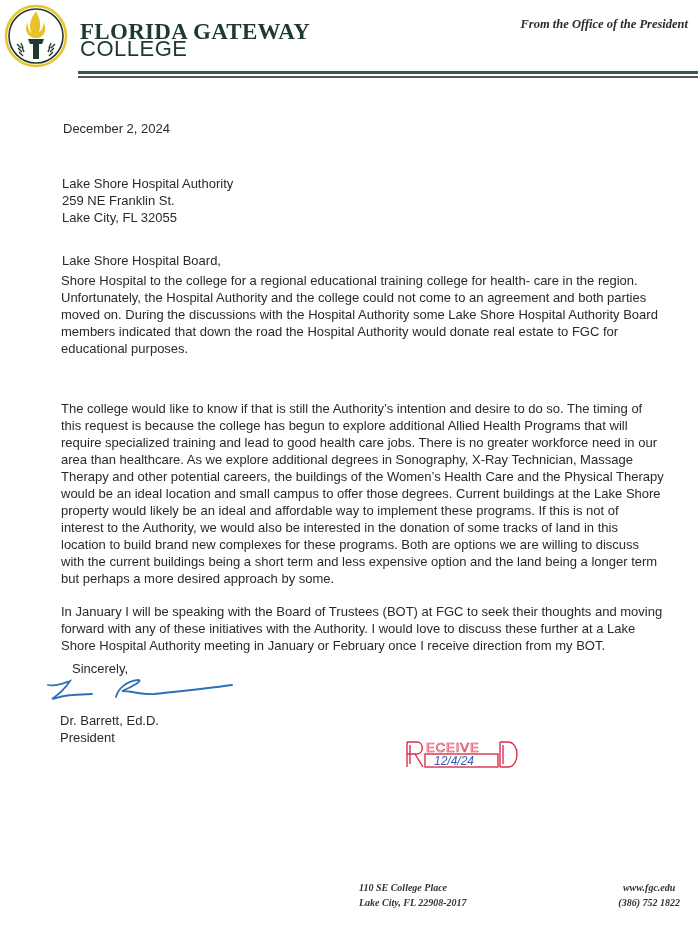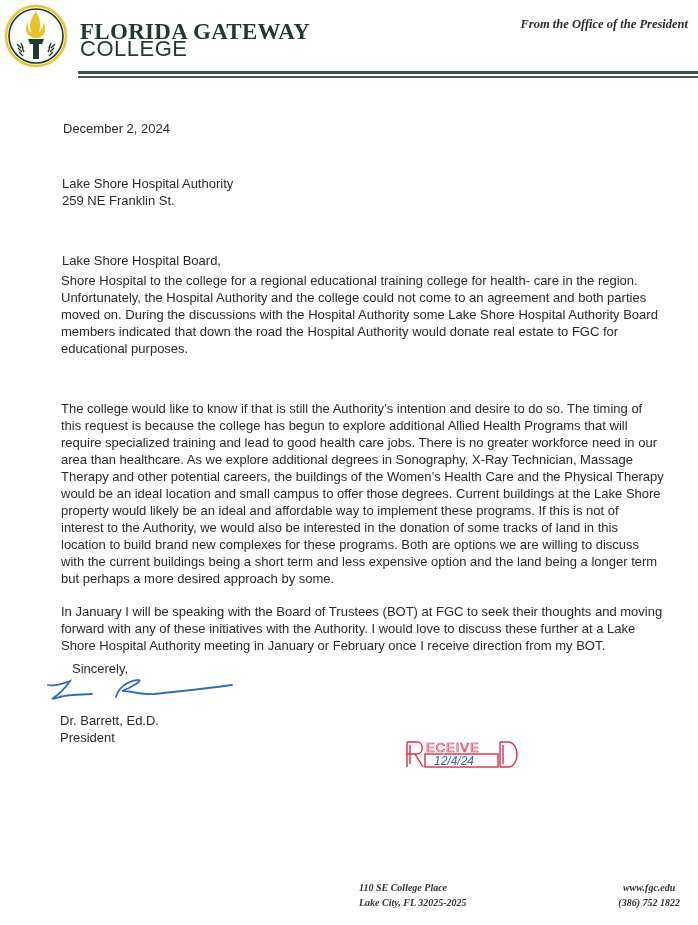--- a/index.html
+++ b/index.html
@@ -44,20 +44,21 @@
 <div class="abs college-sub">COLLEGE</div>
 <div class="abs office">From the Office of the President</div>
 <div class="abs rule-thick"></div>
 <div class="abs rule-thin"></div>
 
 <div class="abs body-text date">December 2, 2024</div>
 
 <div class="abs body-text addr">
   <span class="line">Lake Shore Hospital Authority</span>
   <span class="line">259 NE Franklin St.</span>
+  <span class="line">Lake City, FL 32055</span>
 </div>
 
 <div class="abs body-text salutation">Lake Shore Hospital Board,</div>
 
 <div class="abs body-text para p1">
   <span class="line">Shore Hospital to the college for a regional educational training college for health- care in the region.</span>
   <span class="line">Unfortunately, the Hospital Authority and the college could not come to an agreement and both parties</span>
   <span class="line">moved on. During the discussions with the Hospital Authority some Lake Shore Hospital Authority Board</span>
   <span class="line">members indicated that down the road the Hospital Authority would donate real estate to FGC for</span>
   <span class="line">educational purposes.</span>
@@ -104,18 +105,18 @@
       <path d="M96 4 L96 29 M96 4 L104 4 C116 4, 116 29, 104 29 L96 29 M99 7 L99 26"></path>
       <rect x="21" y="16" width="73" height="13"></rect>
     </g>
     <text x="22" y="14" font-family="Liberation Sans, sans-serif" font-size="13" fill="none" stroke="#d9304a" stroke-width="0.7" letter-spacing="1">ECEIVE</text>
     <text x="30" y="27" font-family="Liberation Sans, sans-serif" font-style="italic" font-size="12" fill="#2f5fb0">12/4/24</text>
   </svg>
 </div>
 
 <div class="abs footer-addr">
   <span class="line">110 SE College Place</span>
-  <span class="line">Lake City, FL 32025-2025</span>
+  <span class="line">Lake City, FL 22908-2017</span>
 </div>
 <div class="abs footer-web">
   <span class="line">www.fgc.edu</span>
   <span class="line">(386) 752 1822</span>
 </div>
 
 </body></html>

